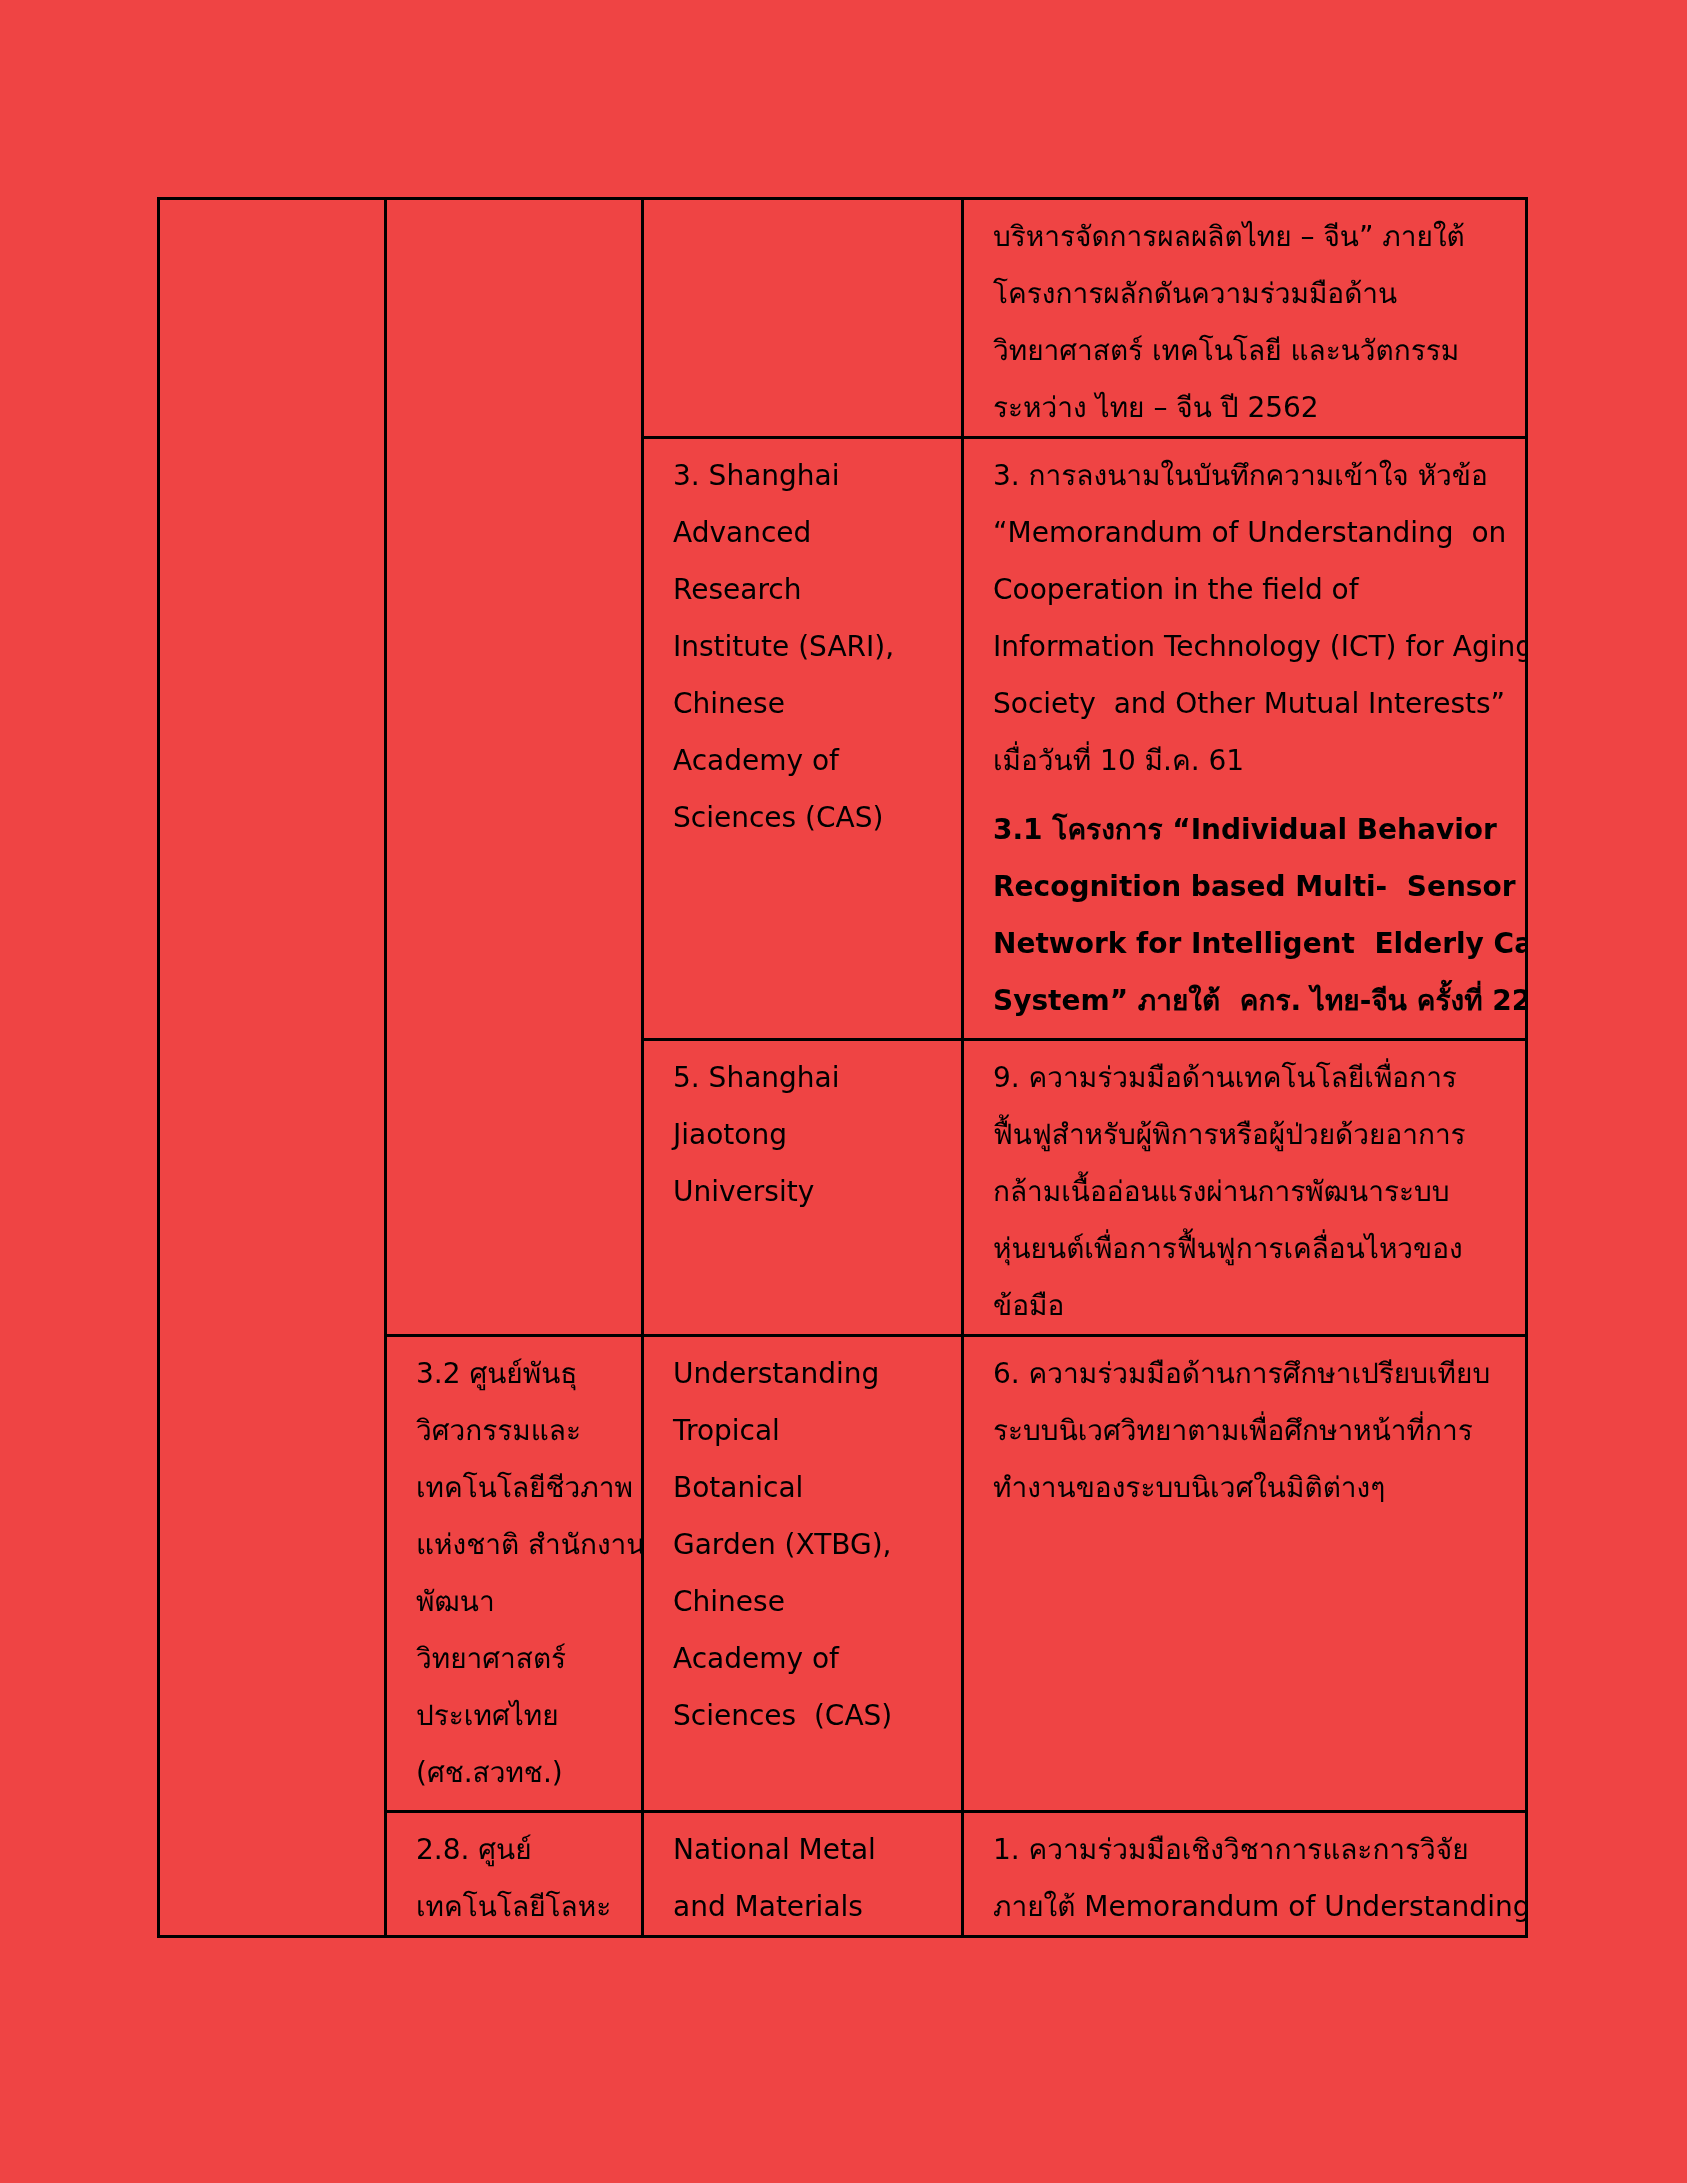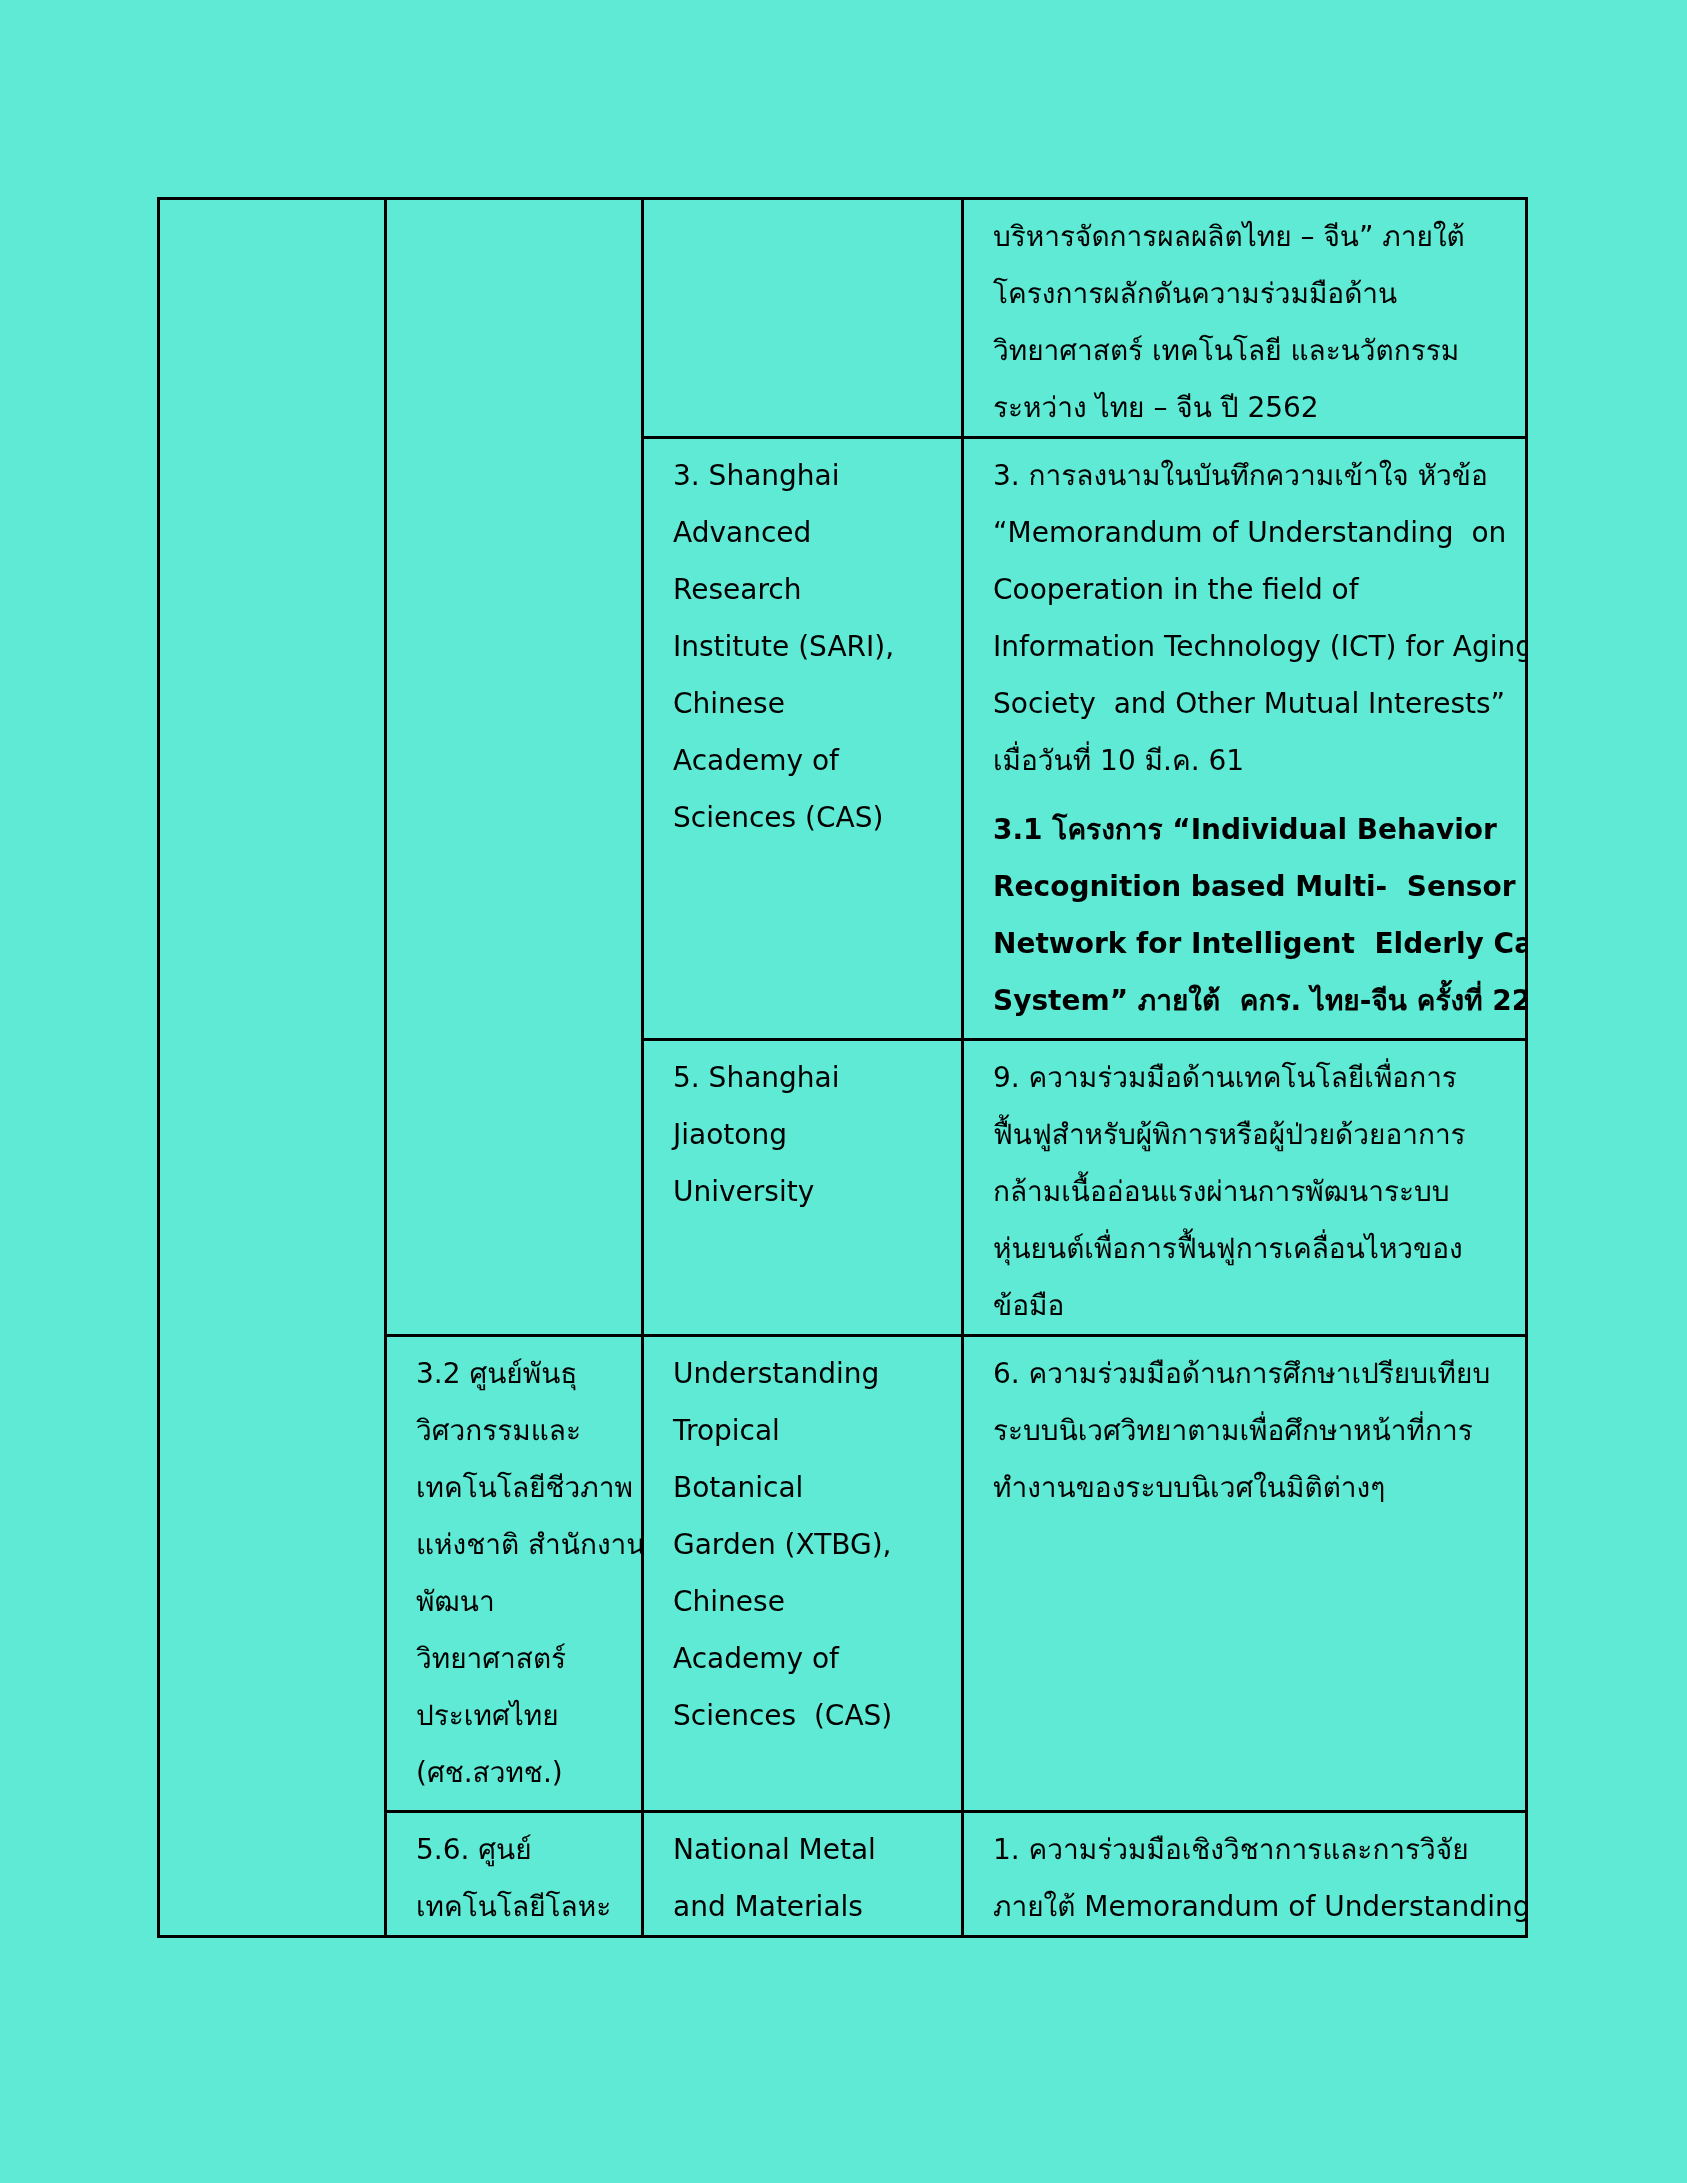--- a/index.html
+++ b/index.html
@@ -4,21 +4,21 @@
 <style>
   html, body {
     margin: 0;
     padding: 0;
     background: #ffffff;
   }
   .page {
     position: relative;
     width: 1687px;
     height: 2183px;
-    background: #5eead4;
+    background: #ef4444;
     overflow: hidden;
     font-family: "DejaVu Sans", "Liberation Sans", sans-serif;
     color: #000000;
   }
   table.doc-table {
     position: absolute;
     left: 157px;
     top: 197px;
     border-collapse: collapse;
     table-layout: fixed;
@@ -128,21 +128,21 @@
 Sciences  (CAS)</div>
         </td>
         <td>
           <div class="txt">6. ความร่วมมือด้านการศึกษาเปรียบเทียบ
 ระบบนิเวศวิทยาตามเพื่อศึกษาหน้าที่การ
 ทำงานของระบบนิเวศในมิติต่างๆ</div>
         </td>
       </tr>
       <tr class="r5">
         <td>
-          <div class="txt">5.6. ศูนย์
+          <div class="txt">2.8. ศูนย์
 เทคโนโลยีโลหะ</div>
         </td>
         <td>
           <div class="txt">National Metal
 and Materials</div>
         </td>
         <td>
           <div class="txt">1. ความร่วมมือเชิงวิชาการและการวิจัย
 ภายใต้ Memorandum of Understanding</div>
         </td>

